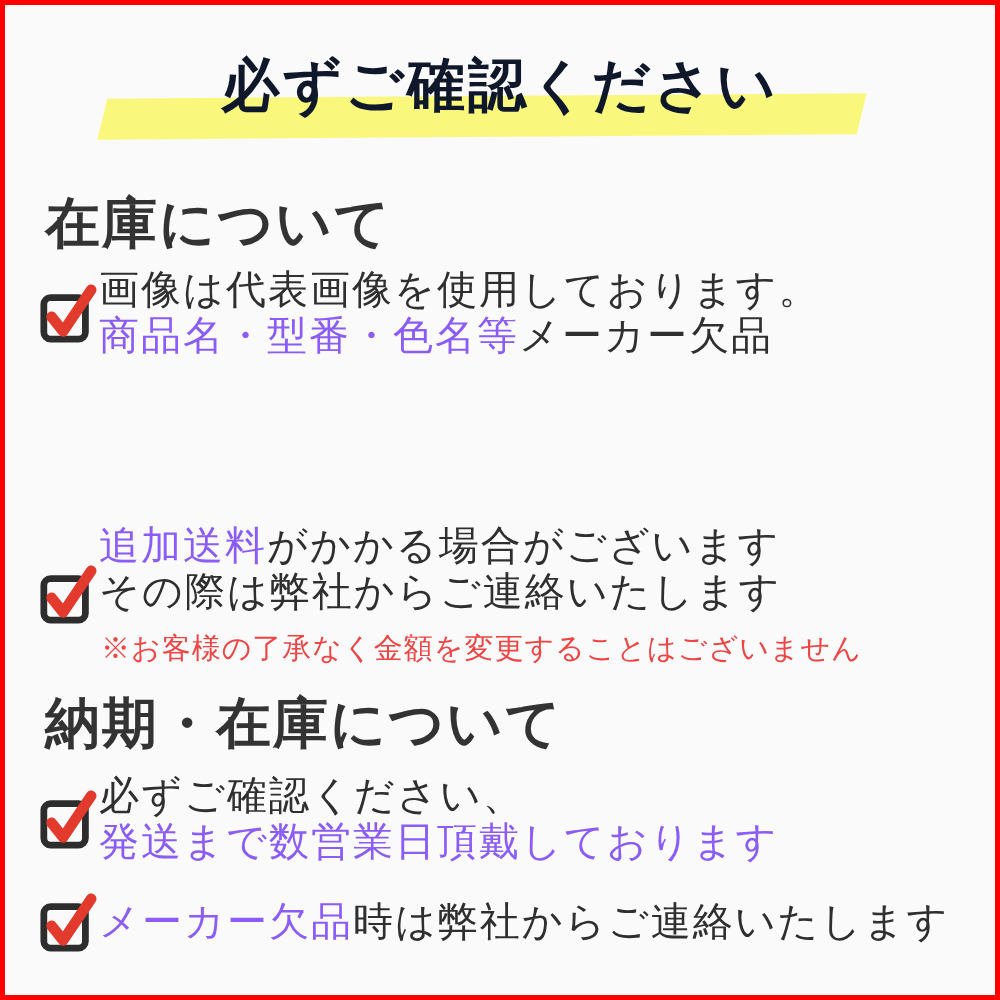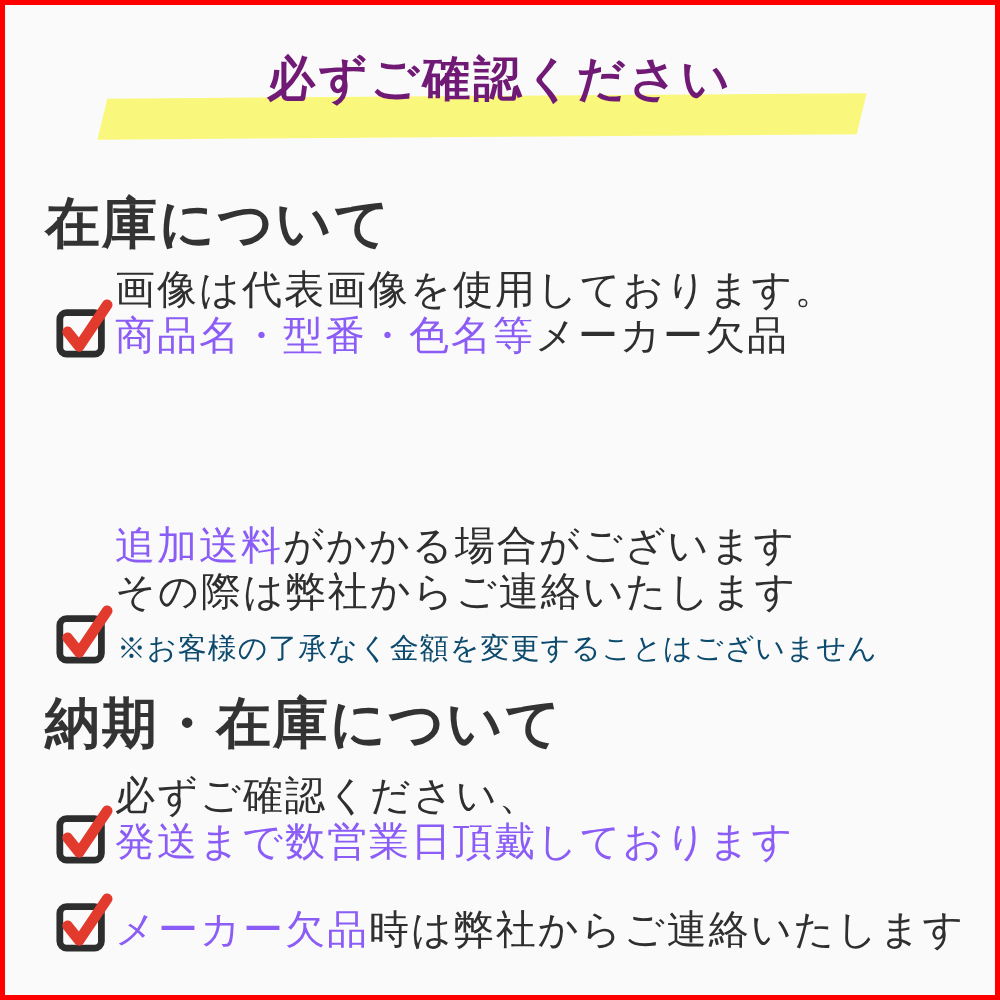--- a/index.html
+++ b/index.html
@@ -24,47 +24,47 @@
     height: 41px;
     background: #f9f87c;
     transform: skewX(-14deg) rotate(-0.4deg);
   }
   .title {
     position: absolute;
     top: 42px;
     left: 0;
     width: 100%;
     text-align: center;
-    font-size: 48px;
+    font-size: 58px;
     font-weight: 700;
     letter-spacing: 3px;
-    color: #701a75;
+    color: #0f172a;
     white-space: nowrap;
   }
   .title span { position: relative; }
 
   
   .section-heading {
     position: absolute;
     left: 40px;
     font-size: 55px;
     font-weight: 600;
     letter-spacing: 2px;
     color: #333333;
     white-space: nowrap;
   }
   .heading-order    { top: 182px; }
   .heading-delivery { top: 682px; }
 
   
   .item {
     position: absolute;
-    left: 50px;
+    left: 34px;
     display: flex;
-    align-items: flex-end;
+    align-items: center;
   }
   .item-1 { top: 262px; }
   .item-2 { top: 388px; }
   .item-3 { top: 518px; }
   .item-4 { top: 768px; }
   .item-5 { top: 886px; }
 
   .checkbox {
     flex: 0 0 58px;
     width: 58px;
@@ -82,21 +82,21 @@
     white-space: nowrap;
   }
   .red { color: #8b5cf6; }
 
   .note {
     font-size: 29px;
     letter-spacing: 1px;
     line-height: 34px;
     margin-top: 16px;
     margin-left: 2px;
-    color: #0c4a6e;
+    color: #ef4444;
     white-space: nowrap;
   }
 </style>
 </head>
 <body>
 
 <div class="page">
 
   <div class="title-highlight"></div>
   <div class="title">

